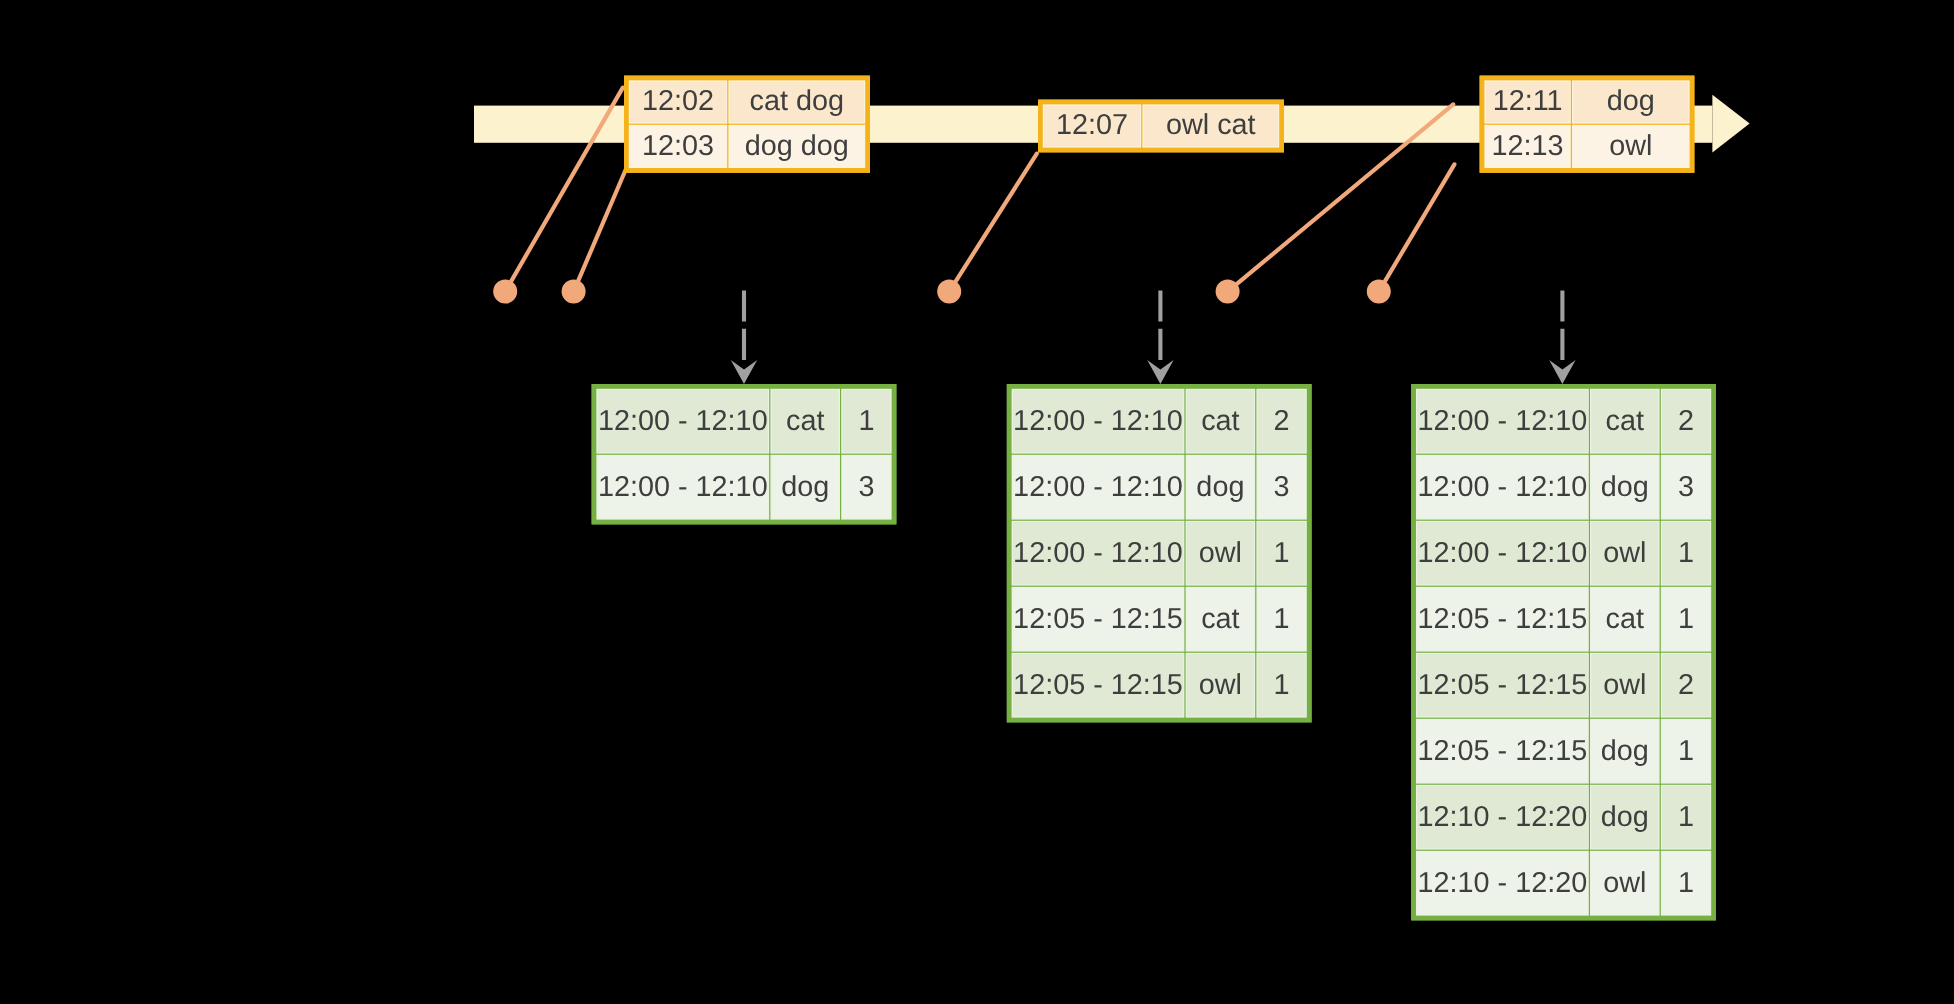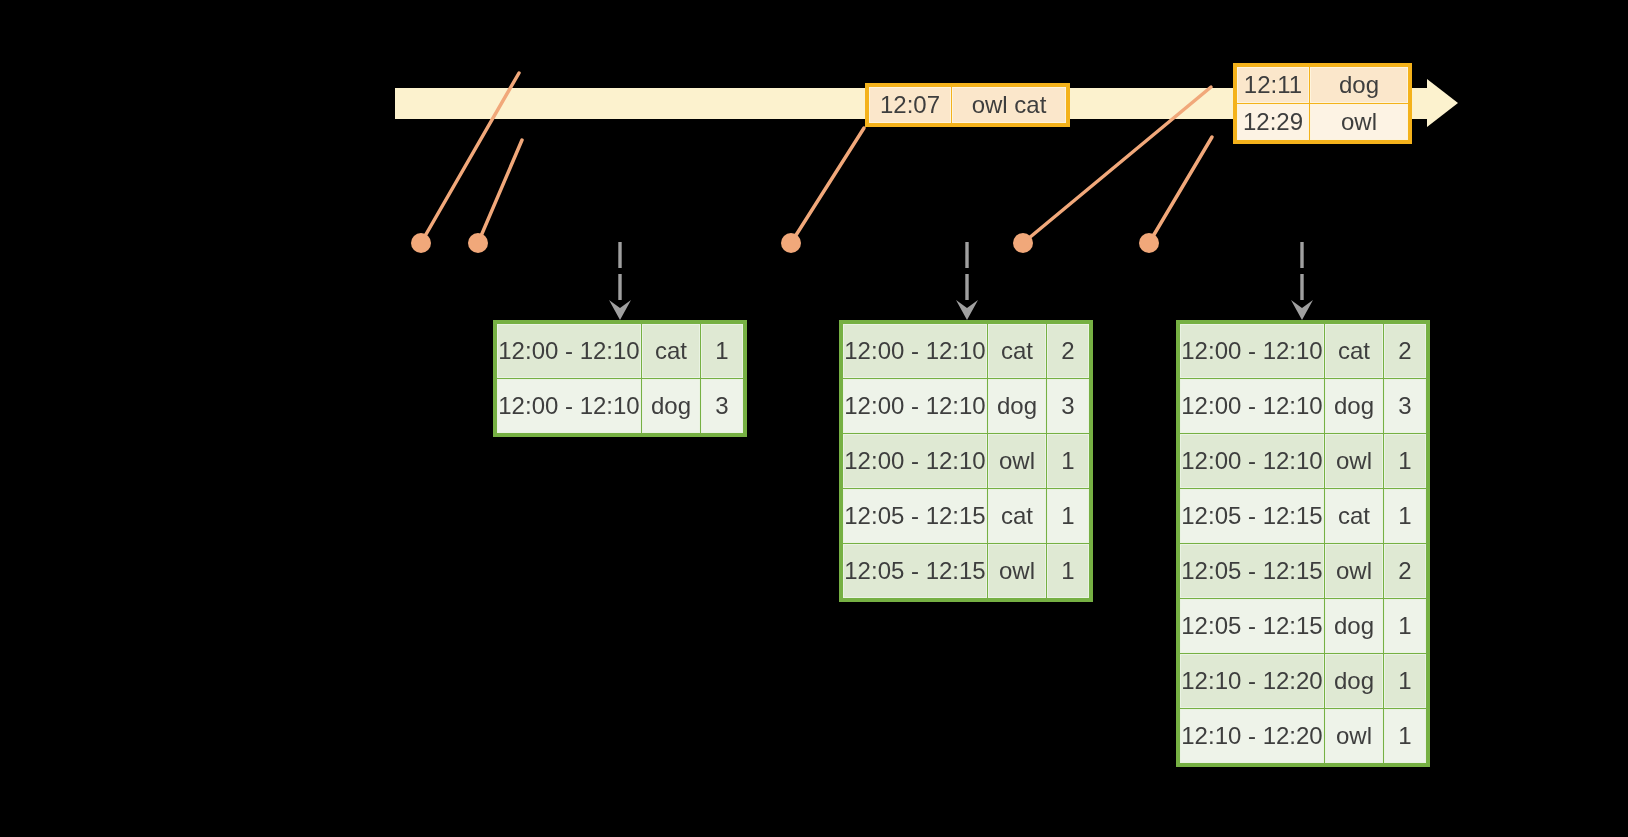--- a/index.html
+++ b/index.html
@@ -59,28 +59,34 @@
     <circle class="dot" cx="1149" cy="243" r="10"></circle>
 
     <line class="trigger" x1="620" y1="242" x2="620" y2="301"></line>
     <polygon class="trigger-head" points="609,300 620,308 631,300 620,320"></polygon>
     <line class="trigger" x1="967" y1="242" x2="967" y2="301"></line>
     <polygon class="trigger-head" points="956,300 967,308 978,300 967,320"></polygon>
     <line class="trigger" x1="1302" y1="242" x2="1302" y2="301"></line>
     <polygon class="trigger-head" points="1291,300 1302,308 1313,300 1302,320"></polygon>
   </svg>
 
+  <div class="dtable etable wide" style="left:520px;top:63px;">
+      <div class="cell row-even">12:02</div>
+      <div class="cell row-even">cat dog</div>
+      <div class="cell row-odd">12:03</div>
+      <div class="cell row-odd">dog dog</div>
+    </div>
   <div class="dtable etable wide" style="left:865px;top:83px;">
       <div class="cell row-even">12:07</div>
       <div class="cell row-even">owl cat</div>
     </div>
   <div class="dtable etable narrow" style="left:1213px;top:63px;">
       <div class="cell row-even">12:11</div>
       <div class="cell row-even">dog</div>
-      <div class="cell row-odd">12:29</div>
+      <div class="cell row-odd">12:13</div>
       <div class="cell row-odd">owl</div>
     </div>
 
   <div class="dtable gtable" style="left:493px;top:320px;">
       <div class="cell row-even">12:00 - 12:10</div>
       <div class="cell row-even">cat</div>
       <div class="cell row-even">1</div>
       <div class="cell row-odd">12:00 - 12:10</div>
       <div class="cell row-odd">dog</div>
       <div class="cell row-odd">3</div>

